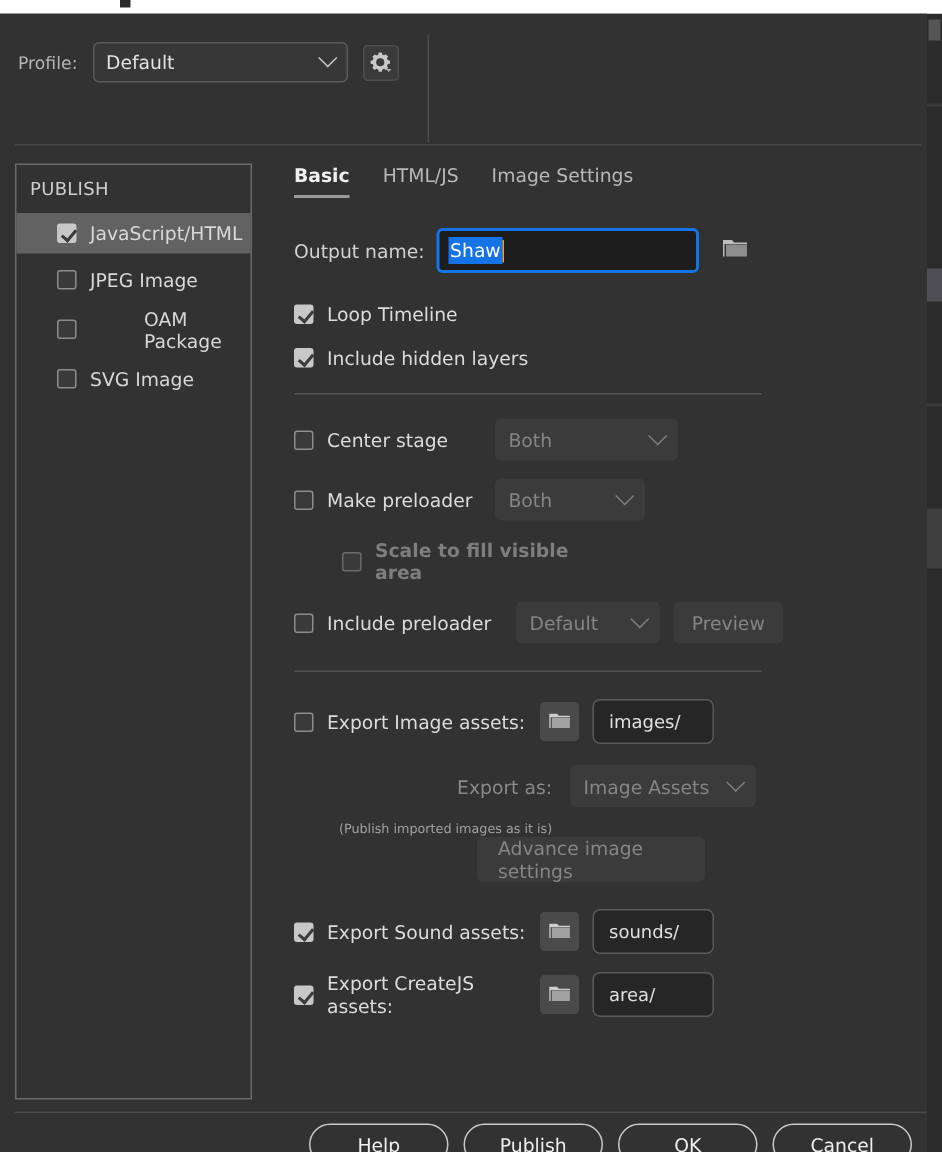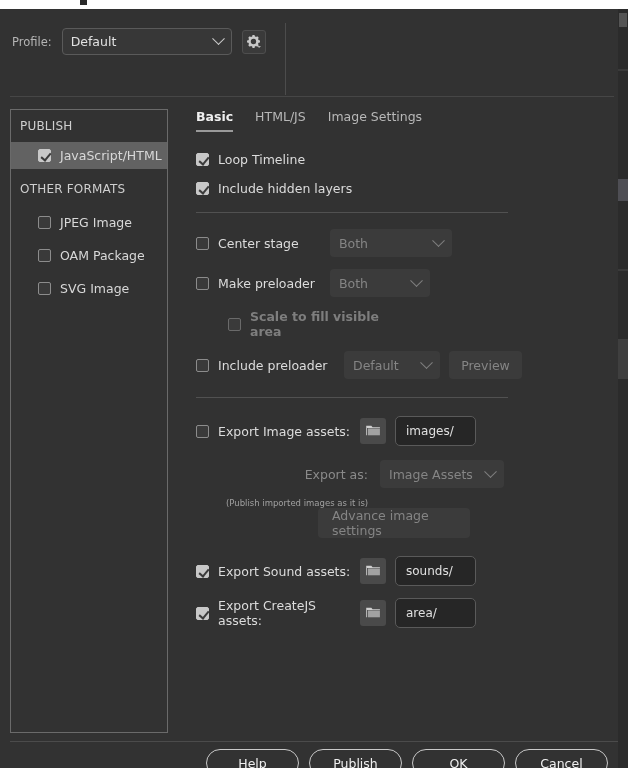--- a/index.html
+++ b/index.html
@@ -200,43 +200,55 @@
     </div>
     <div class="vsep"></div>
     <div class="hsep-top"></div>
 
     <div class="sidebar">
       <div class="sb-group">PUBLISH</div>
       <div class="sb-item sel">
         <span class="cb on"></span>
         <span>JavaScript/HTML</span>
       </div>
-      <div class="sb-group" style="padding-top:13px;">OTHER FORMATS</div>
       <div class="sb-item" style="margin-top:4px;">
         <span class="cb"></span>
         <span>JPEG Image</span>
       </div>
-      <div class="sb-item" style="margin-top:6px;">
+      <div class="sb-item" style="margin-top:6px;gap:36px;">
         <span class="cb"></span>
         <span>OAM Package</span>
       </div>
       <div class="sb-item" style="margin-top:6px;">
         <span class="cb"></span>
         <span>SVG Image</span>
       </div>
     </div>
 
     <div class="main">
 
       <div class="tabs">
         <div class="tab active">Basic</div>
         <div class="tab">HTML/JS</div>
         <div class="tab">Image Settings</div>
       </div>
 
+      <div class="row out-row">
+        <span class="out-label">Output name:</span>
+        <div class="out-input">
+          <span class="sel-text">Shaw</span>
+          <span class="caret"></span>
+        </div>
+        <span class="folder-plain">
+          <svg width="17" height="14" viewBox="0 0 17 14">
+            <path fill="#bdbdbd" d="M0 1h6l1.4 1.6H16v1H1V12H0z"></path>
+            <path fill="#8d8d8d" d="M2 4h14v8H2z"></path>
+          </svg>
+        </span>
+      </div>
 
       <div class="row chk-row" style="margin-top:20px;">
         <span class="cb on"></span>
         <span class="lbl">Loop Timeline</span>
       </div>
 
       <div class="row chk-row">
         <span class="cb on"></span>
         <span class="lbl">Include hidden layers</span>
       </div>

